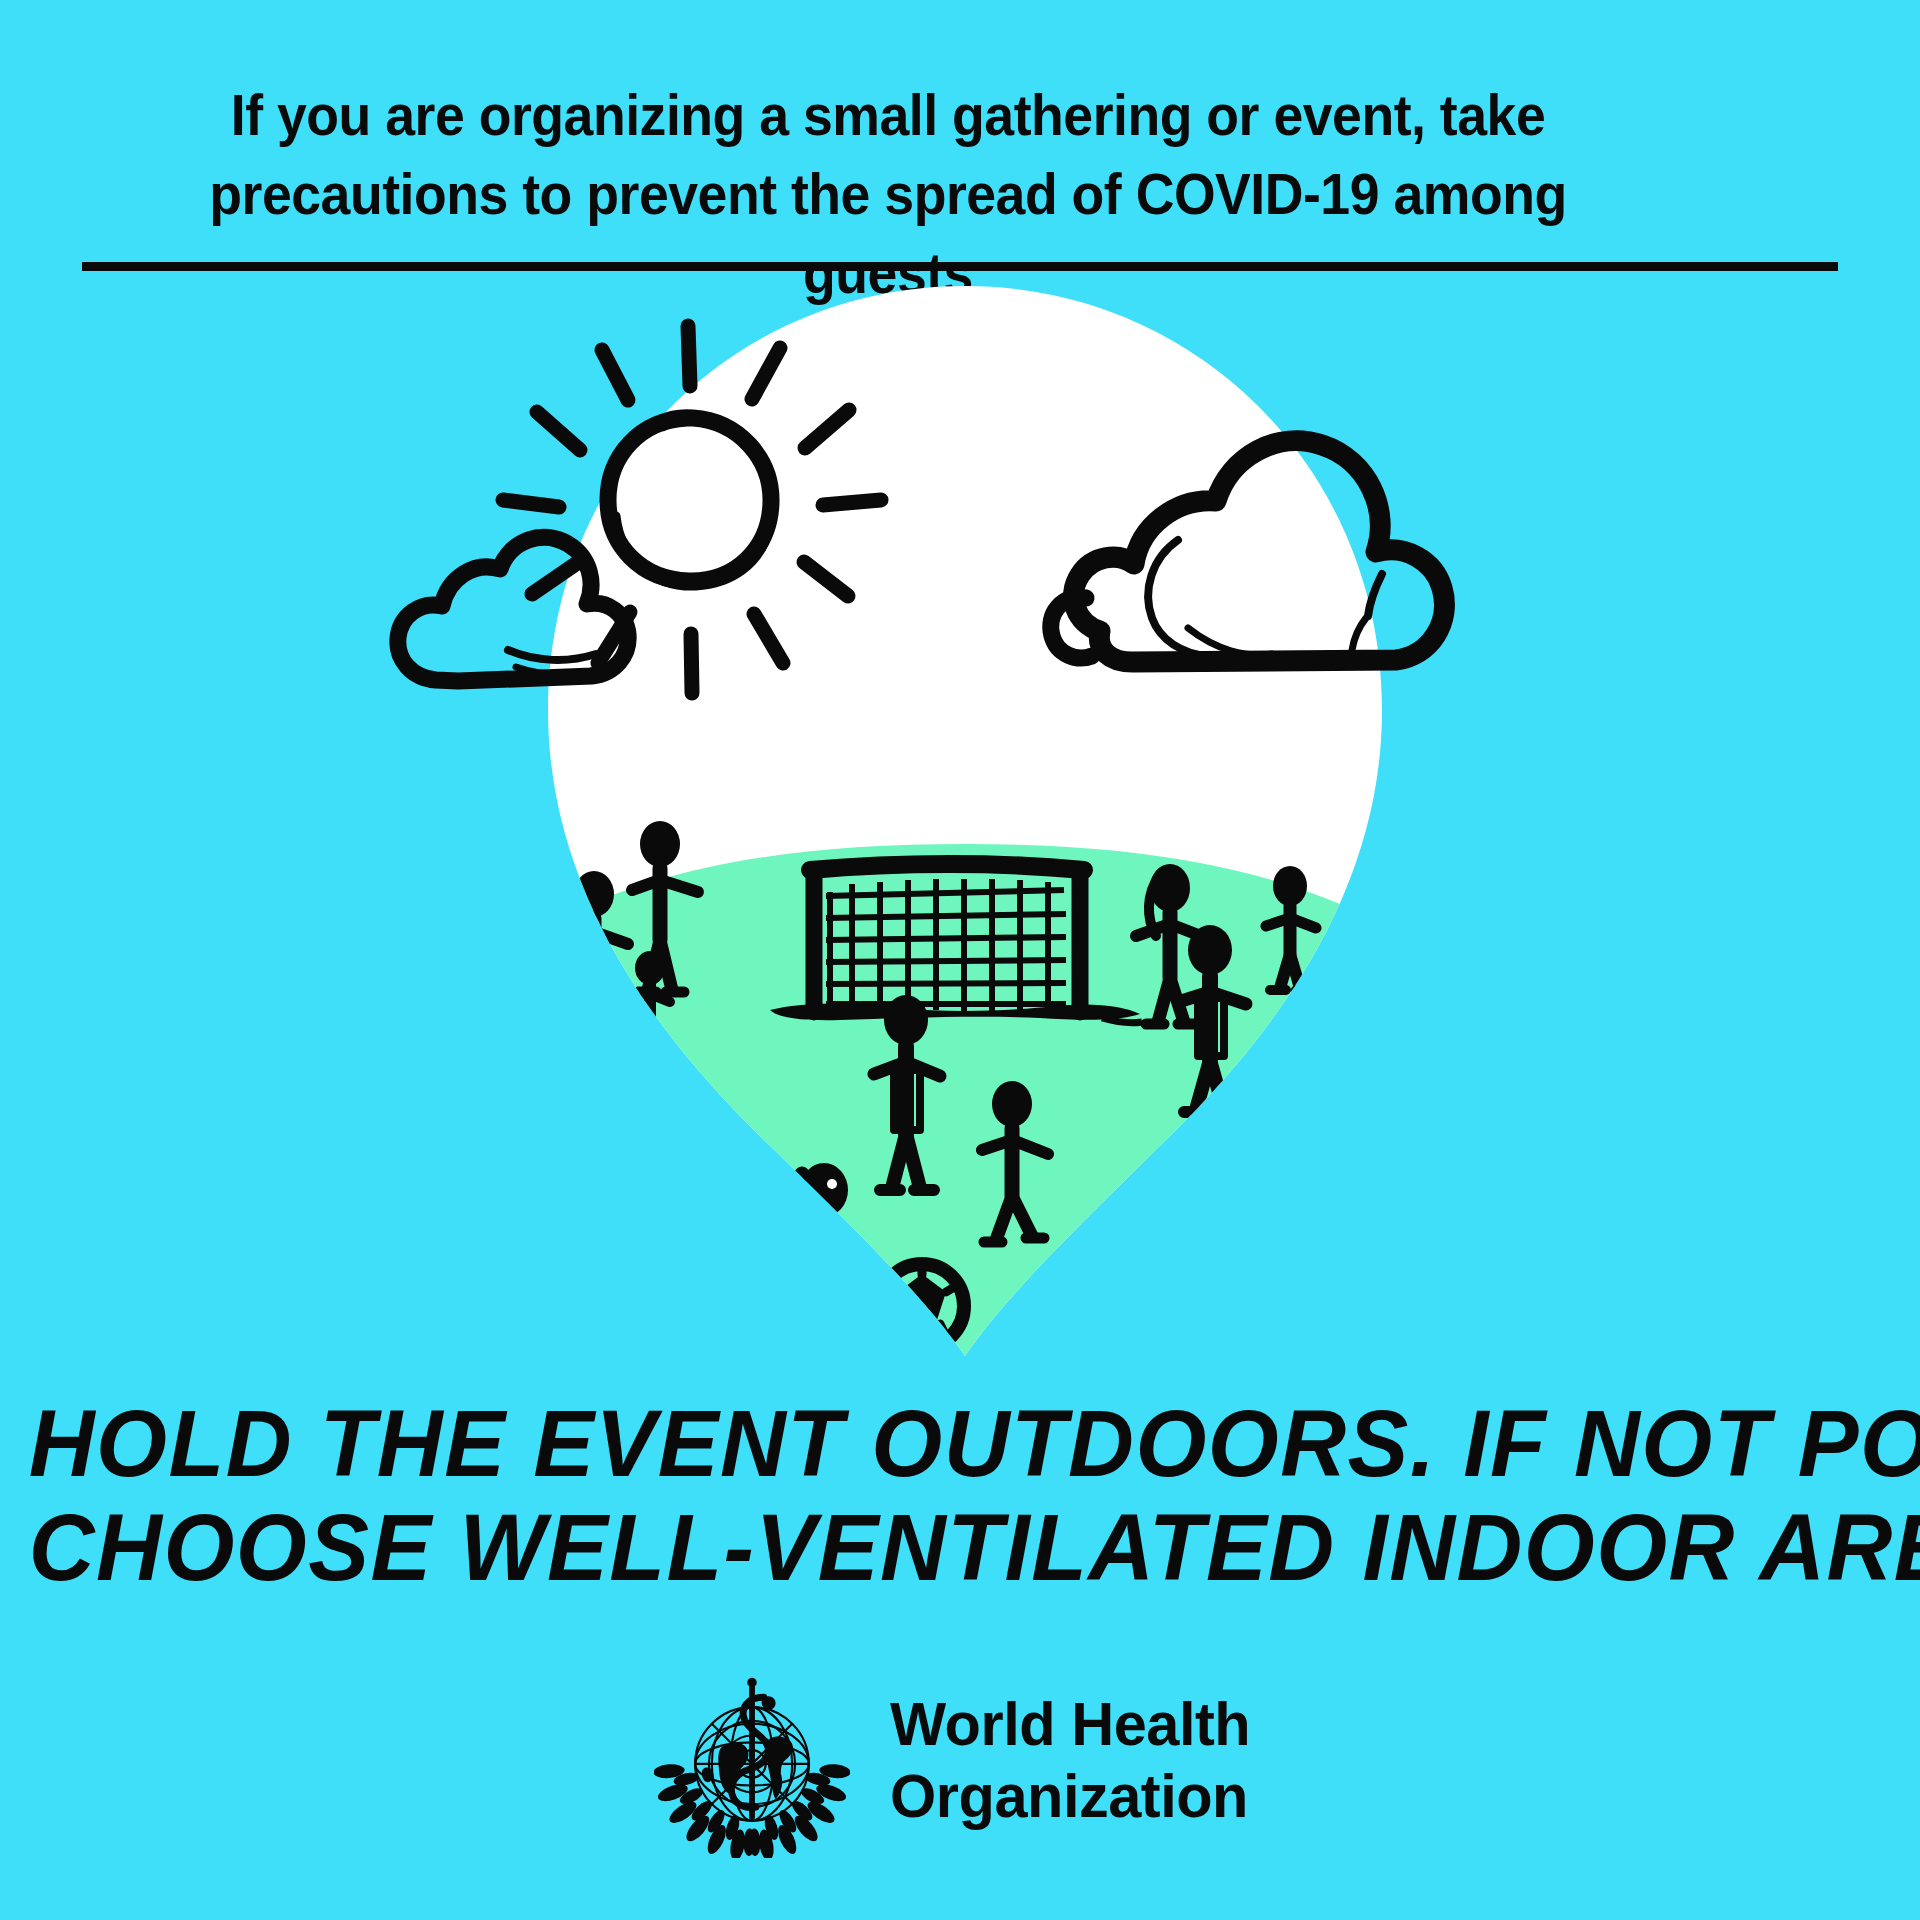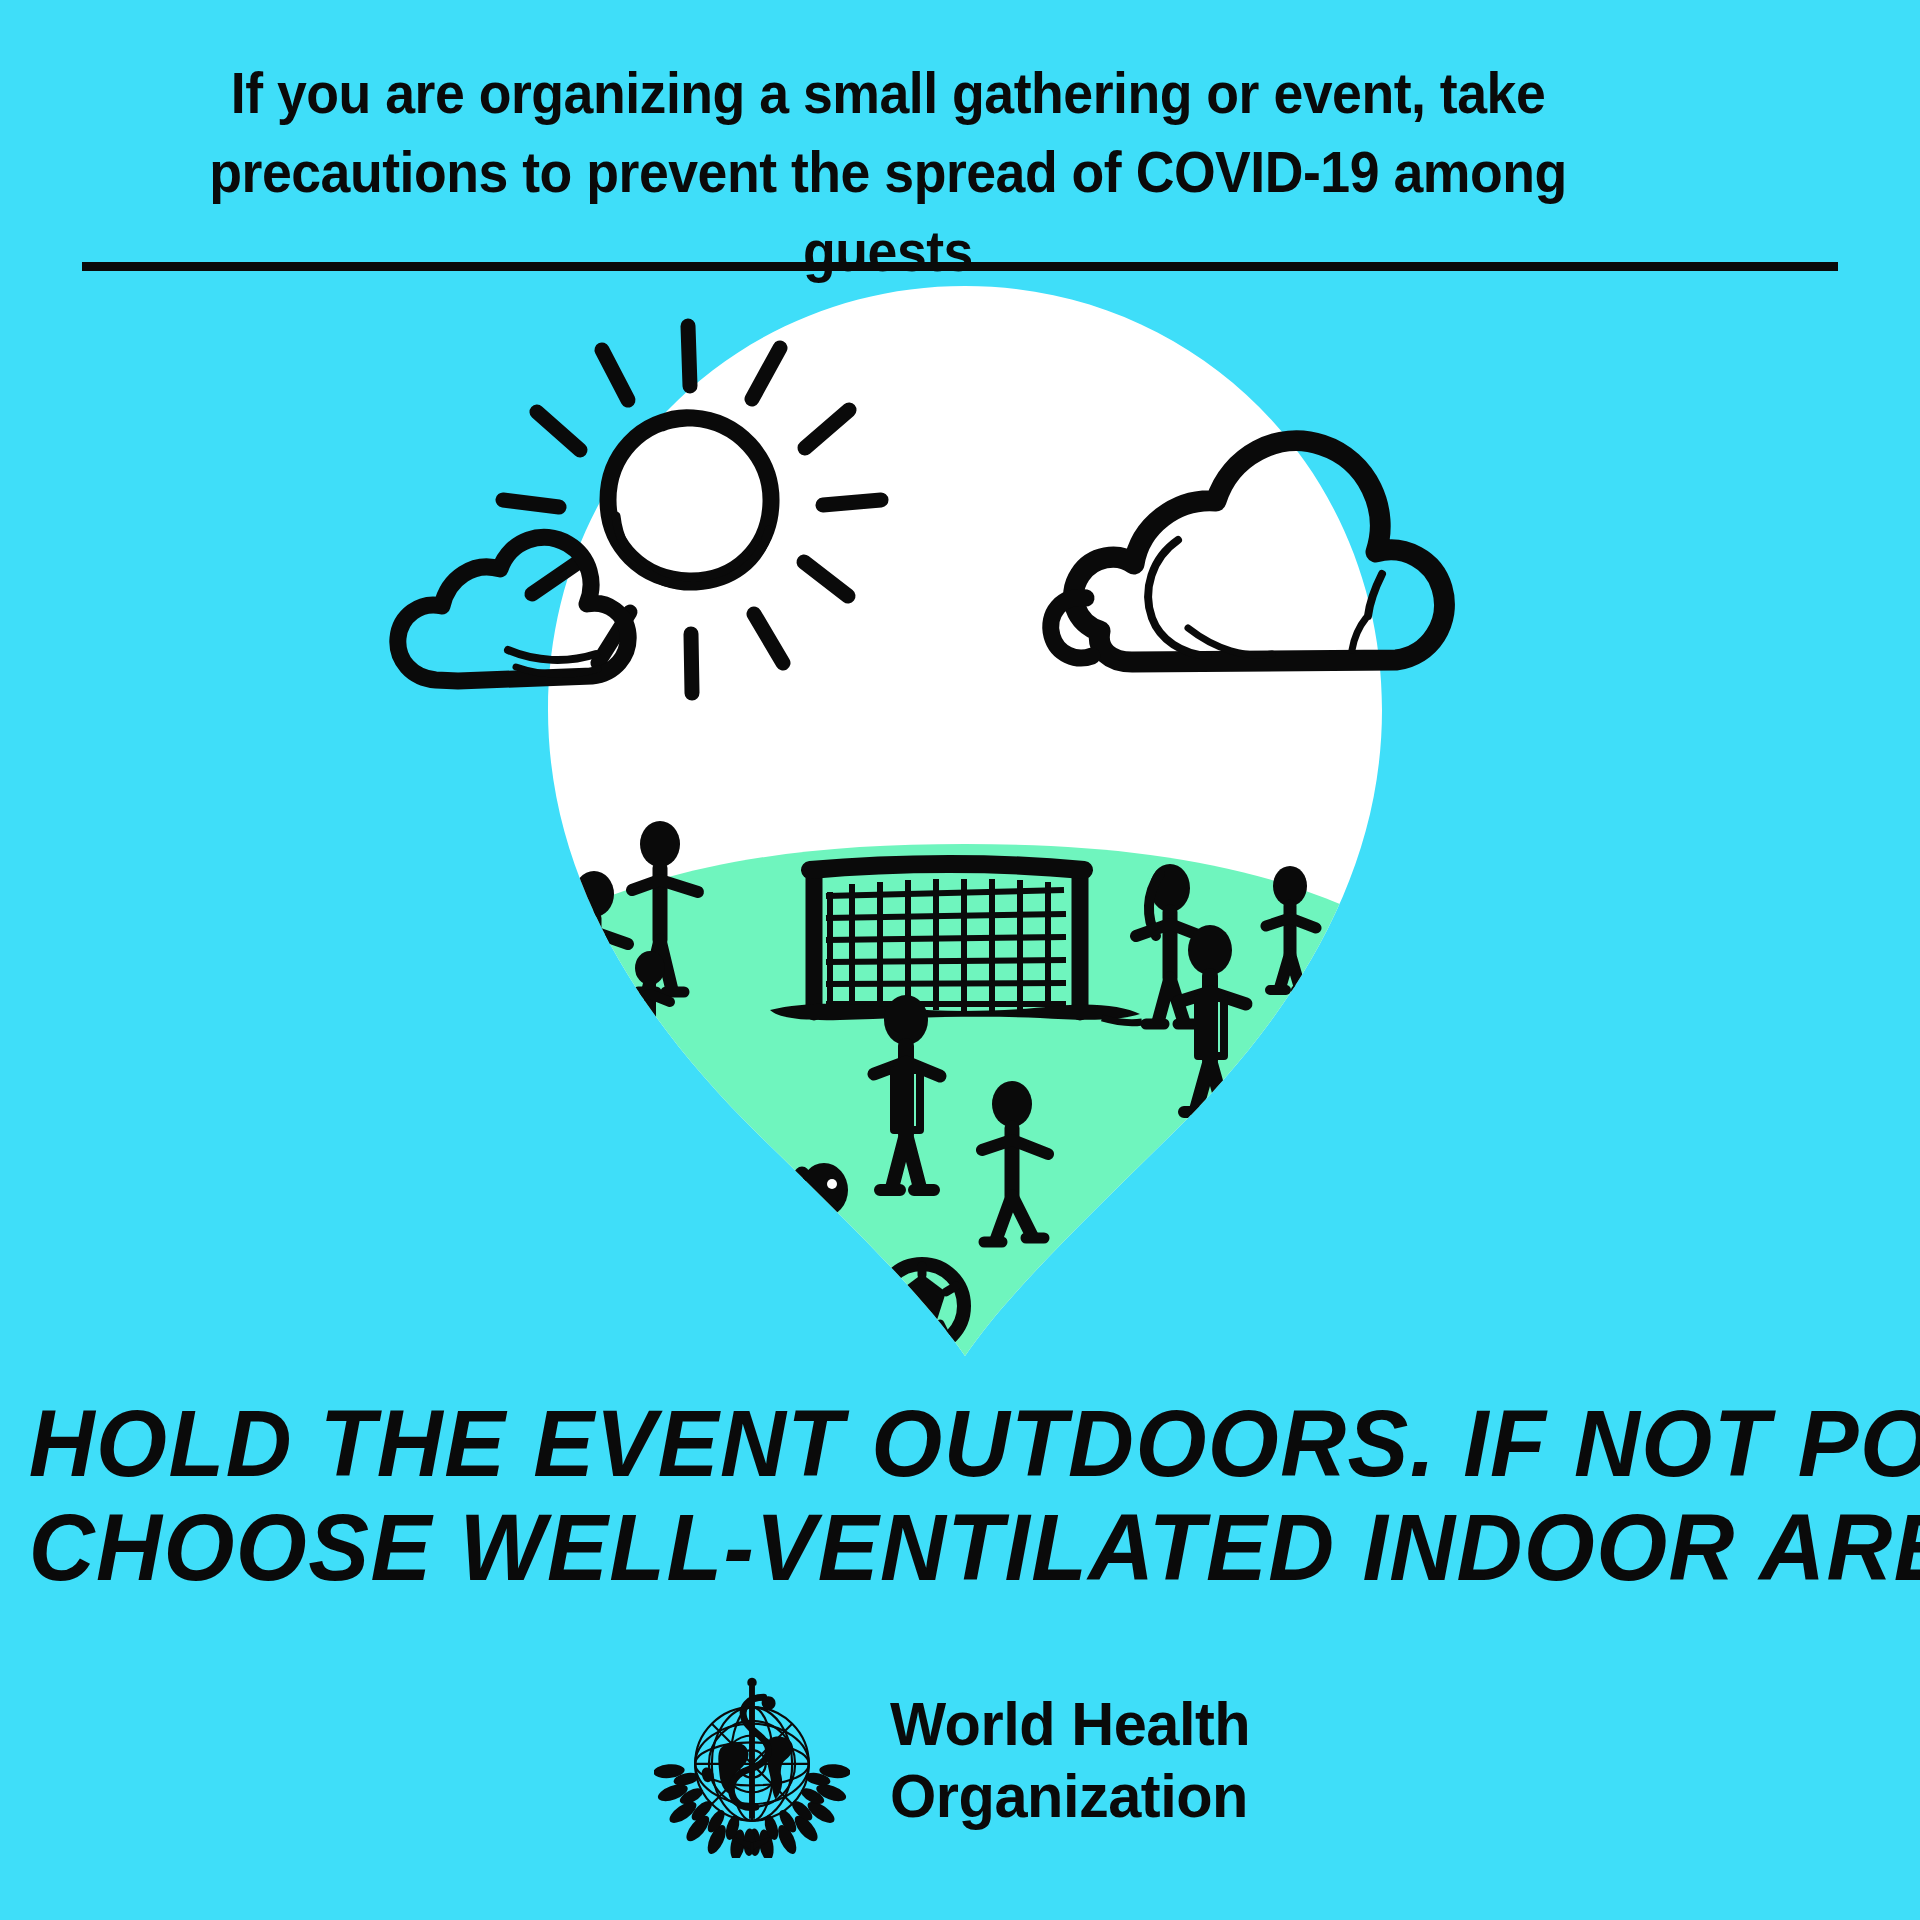--- a/index.html
+++ b/index.html
@@ -7,21 +7,21 @@
   body {
     background:#3FDEF9;
     font-family:"Liberation Sans", sans-serif;
     position:relative;
     overflow:hidden;
   }
 
   
   #header-block{
     position:absolute;
-    top:54px; left:0; width:1776px;
+    top:76px; left:0; width:1776px;
     text-align:center;
   }
   #header-title{
     font-family:"Liberation Sans", sans-serif;
     font-weight:bold;
     font-size:57px;
     line-height:79px;
     letter-spacing:-0.5px;
     color:#0A0A0A;
     transform:scaleX(0.94);

